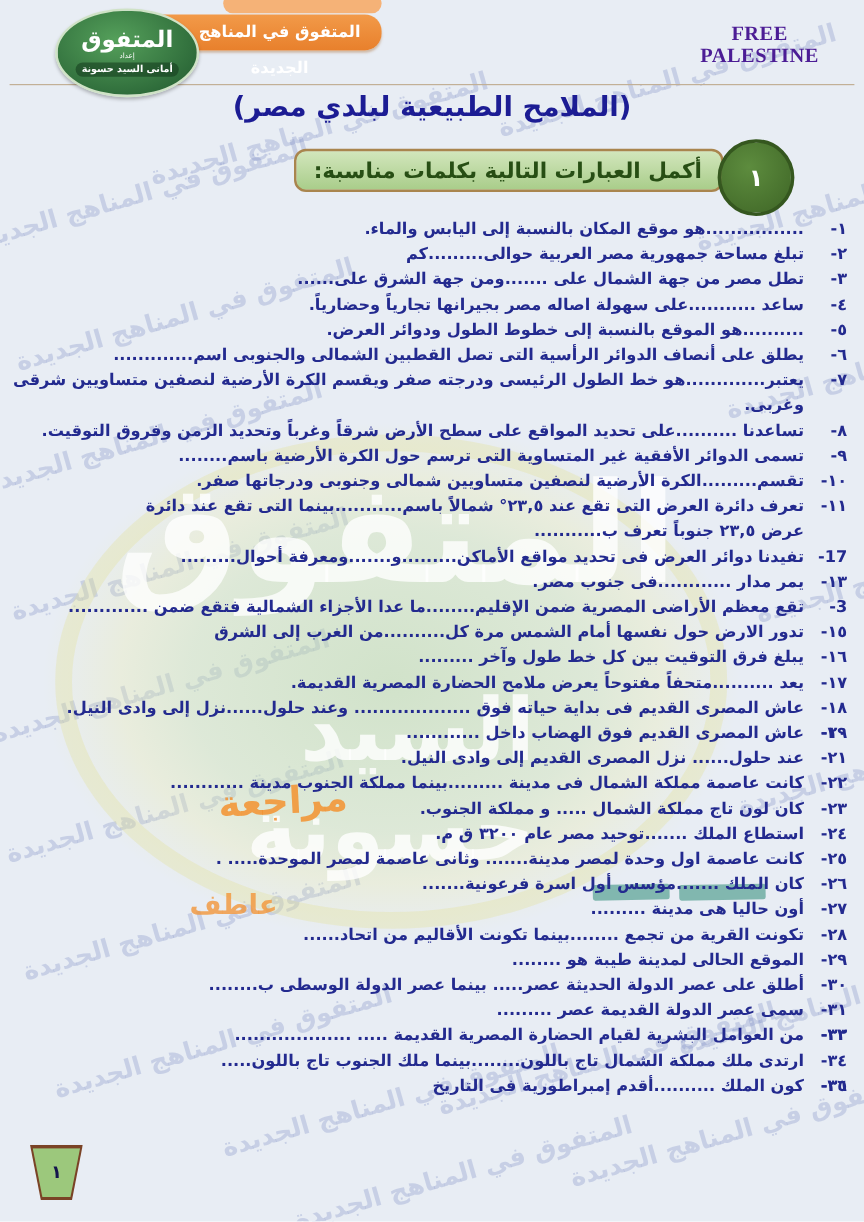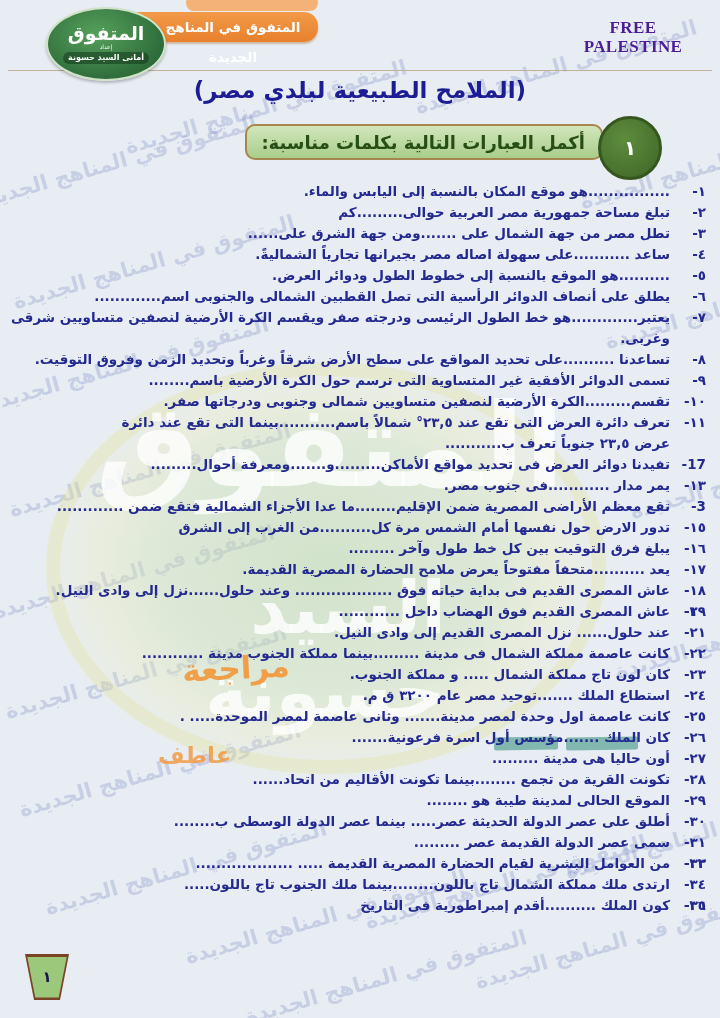--- a/index.html
+++ b/index.html
@@ -131,21 +131,21 @@
       <li>
         <span class="q-num">٢-</span>
         <span class="q-text">تبلغ مساحة جمهورية مصر العربية حوالى.........كم</span>
       </li>
       <li>
         <span class="q-num">٣-</span>
         <span class="q-text">تطل مصر من جهة الشمال على .......ومن جهة الشرق على......</span>
       </li>
       <li>
         <span class="q-num">٤-</span>
-        <span class="q-text">ساعد ...........على سهولة اصاله مصر بجيرانها تجارياً الشماليةً.</span>
+        <span class="q-text">ساعد ...........على سهولة اصاله مصر بجيرانها تجارياً وحضارياً.</span>
       </li>
       <li>
         <span class="q-num">٥-</span>
         <span class="q-text">..........هو الموقع بالنسبة إلى خطوط الطول ودوائر العرض.</span>
       </li>
       <li>
         <span class="q-num">٦-</span>
         <span class="q-text">يطلق على أنصاف الدوائر الرأسية التى تصل القطبين الشمالى والجنوبى اسم.............</span>
       </li>
       <li>

